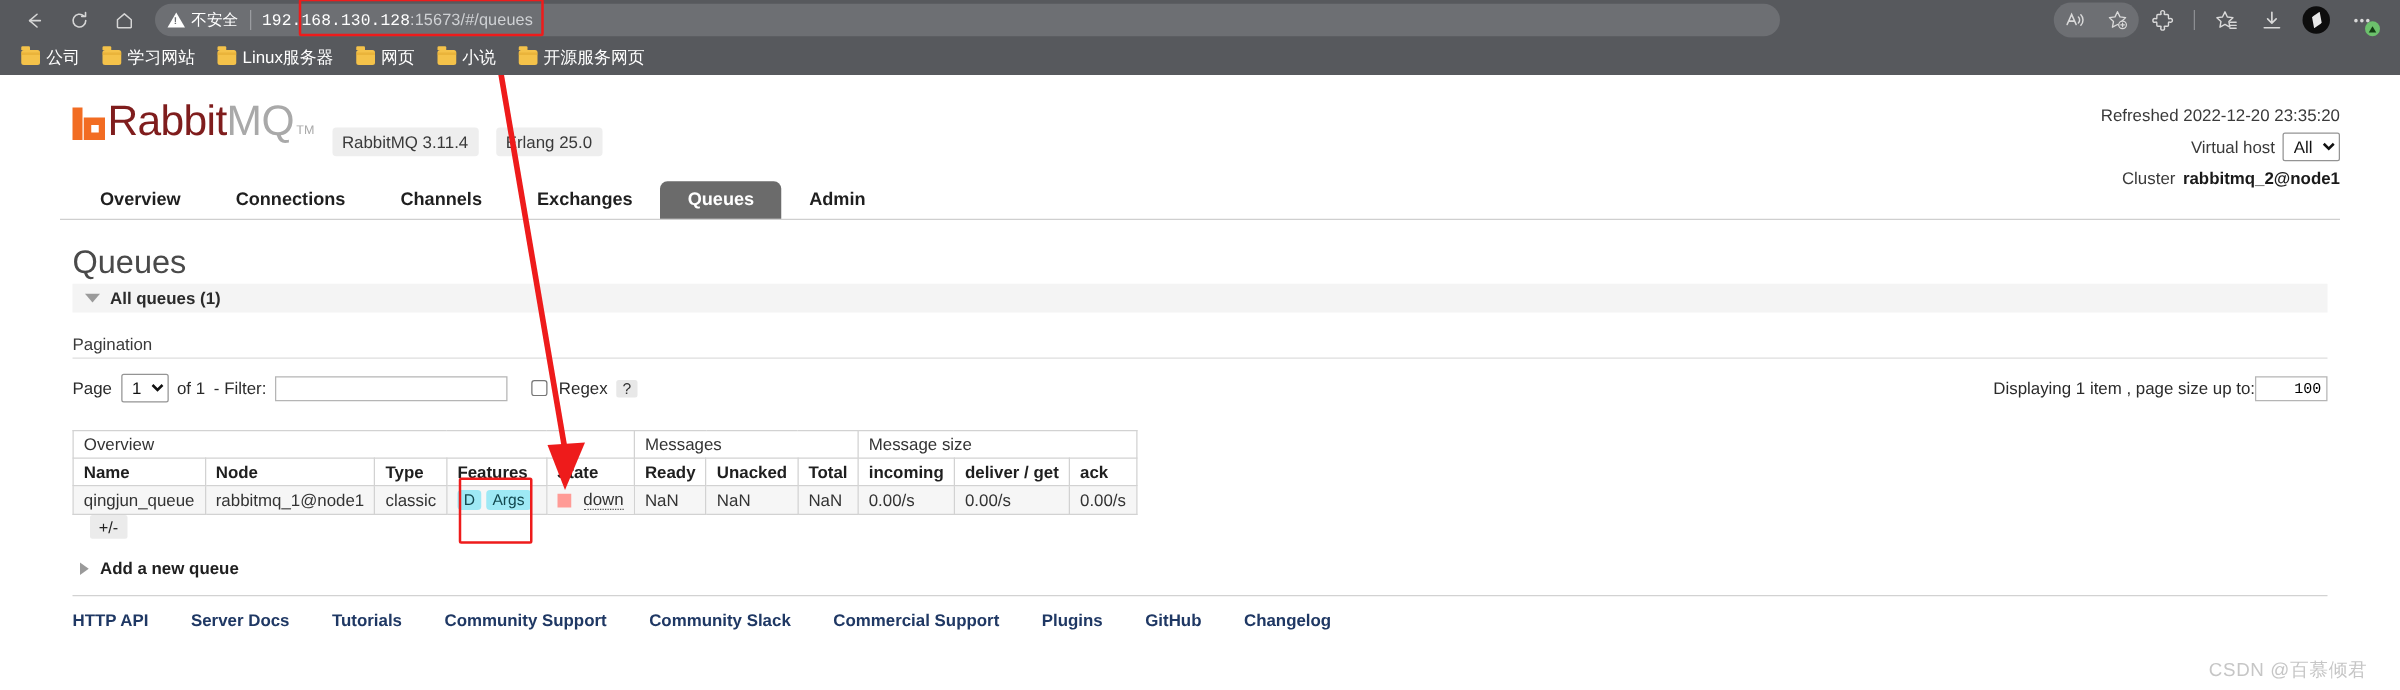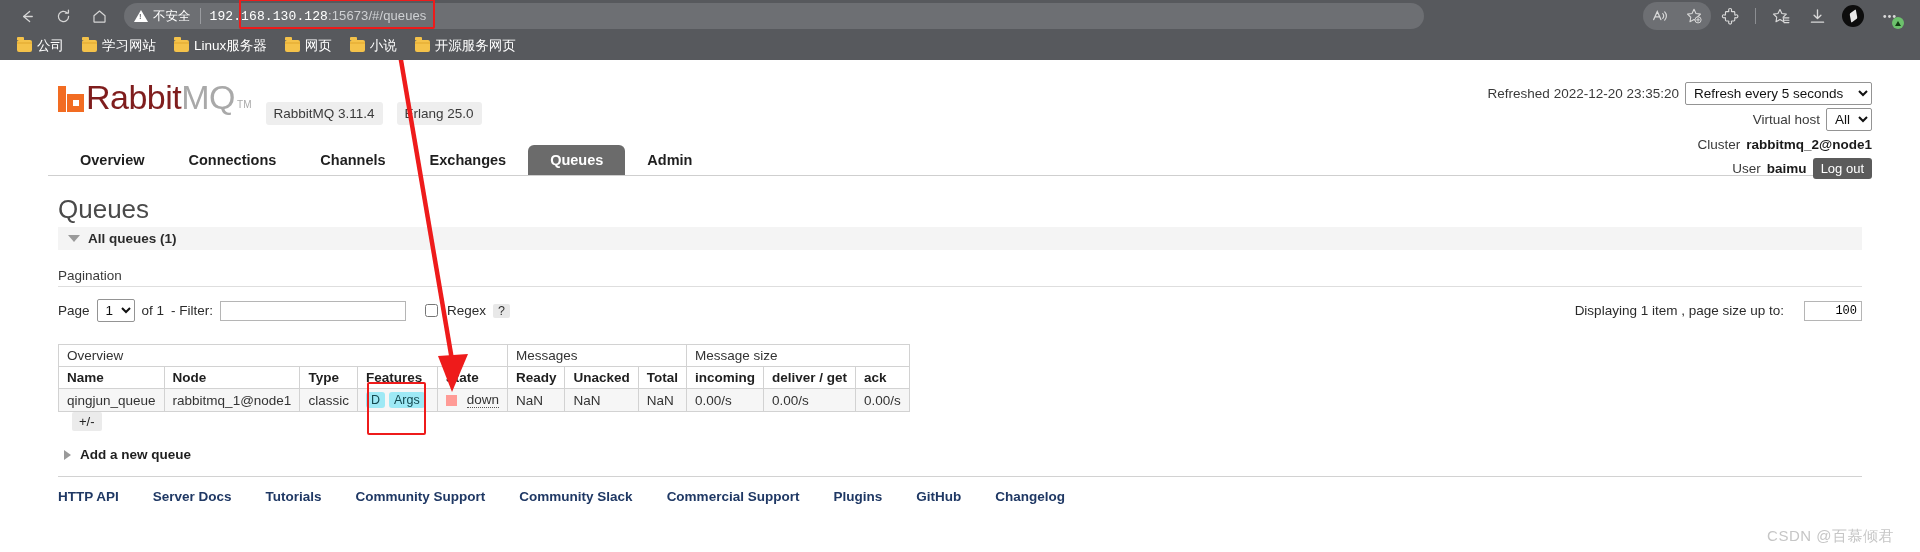--- a/index.html
+++ b/index.html
@@ -328,21 +328,21 @@
   #help-q {
     background:#e8e8e8;
     padding: 0px 5px;
     font-size: 12.5px;
     color:#333;
     border-radius:2px;
     cursor:pointer;
   }
   #display-info {
     margin-left: auto;
-    display:flex; align-items:center; gap:20px;
+    display:flex; align-items:center; gap:0;
     font-size: 13.5px;
     color:#2b2b2b;
   }
   #page-size-input {
     width: 58px; height: 20px;
     border:1px solid #b5b5b5;
     text-align:right;
     font-family:"Liberation Mono", monospace;
     font-size: 12px;
     padding-right:4px;
@@ -578,34 +578,28 @@
         </div>
         <div id="logo-text"><span class="rab">Rabbit</span><span class="mq">MQ</span></div>
         <span id="logo-tm">TM</span>
       </div>
       <span class="version-pill">RabbitMQ 3.11.4</span>
       <span class="version-pill">Erlang 25.0</span>
 
       <div id="header-right">
         <div class="line">
           <span>Refreshed 2022-12-20 23:35:20</span>
-          <select class="mq-select" id="refresh-select"><option>Refresh every 5 seconds</option><option>Refresh every 10 seconds</option><option>Refresh every 30 seconds</option><option>Do not refresh</option></select>
         </div>
         <div class="line">
           <span>Virtual host</span>
           <select class="mq-select" id="vhost-select"><option>All</option><option>/</option></select>
         </div>
         <div class="line">
           <span>Cluster</span>
           <b>rabbitmq_2@node1</b>
-        </div>
-        <div class="line">
-          <span>User</span>
-          <b>baimu</b>
-          <button id="logout-btn">Log out</button>
         </div>
       </div>
     </div>
 
     <div id="nav-tabs">
       <div class="nav-tab">Overview</div>
       <div class="nav-tab">Connections</div>
       <div class="nav-tab">Channels</div>
       <div class="nav-tab">Exchanges</div>
       <div class="nav-tab active">Queues</div>

